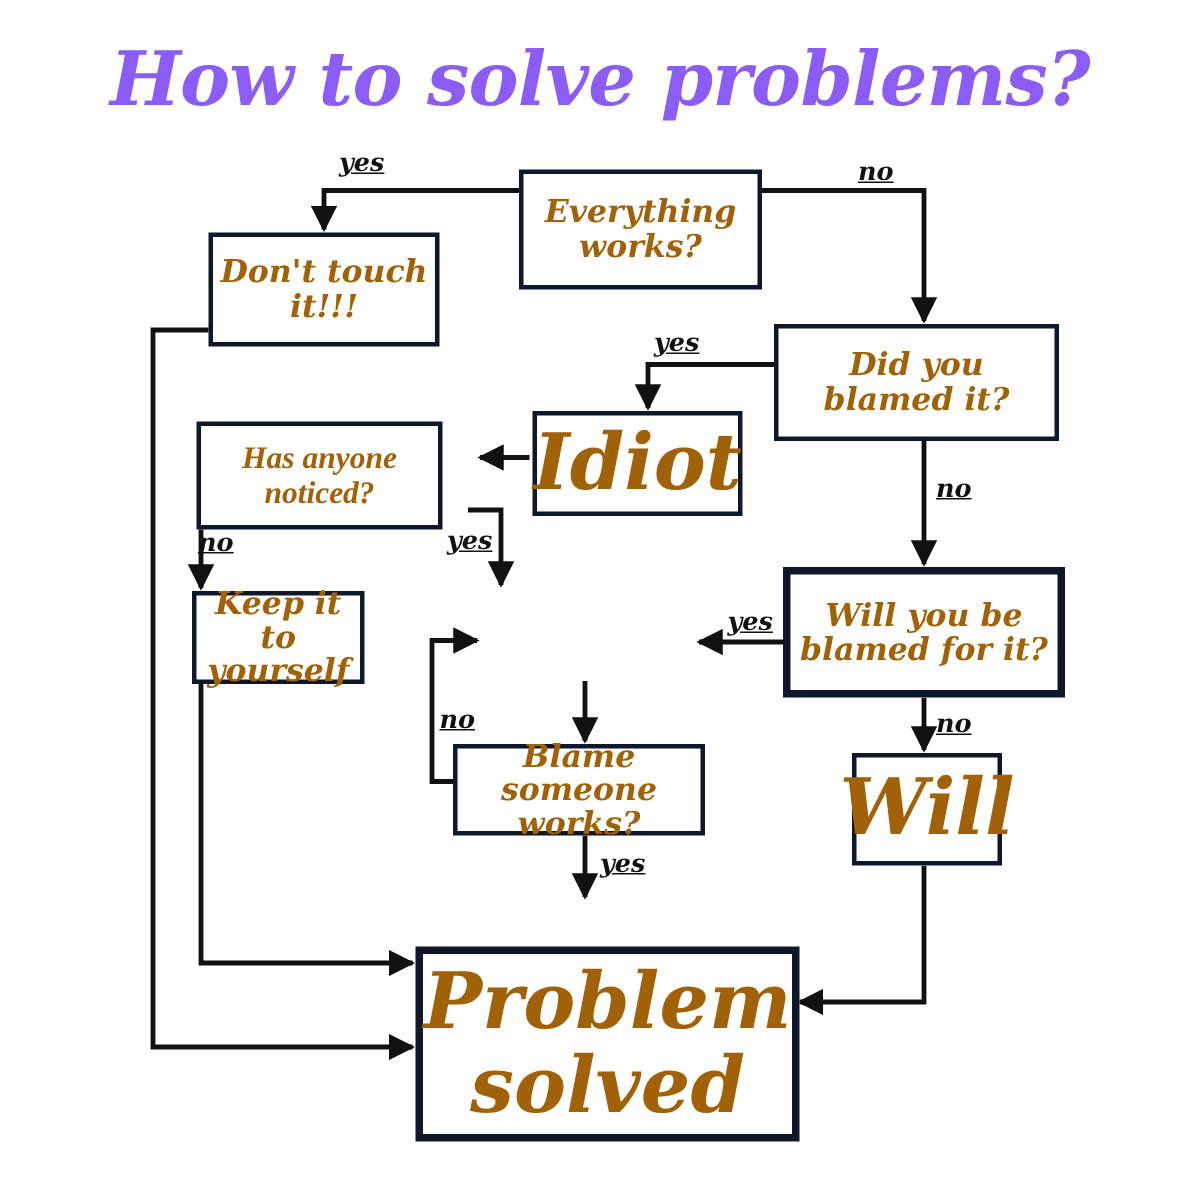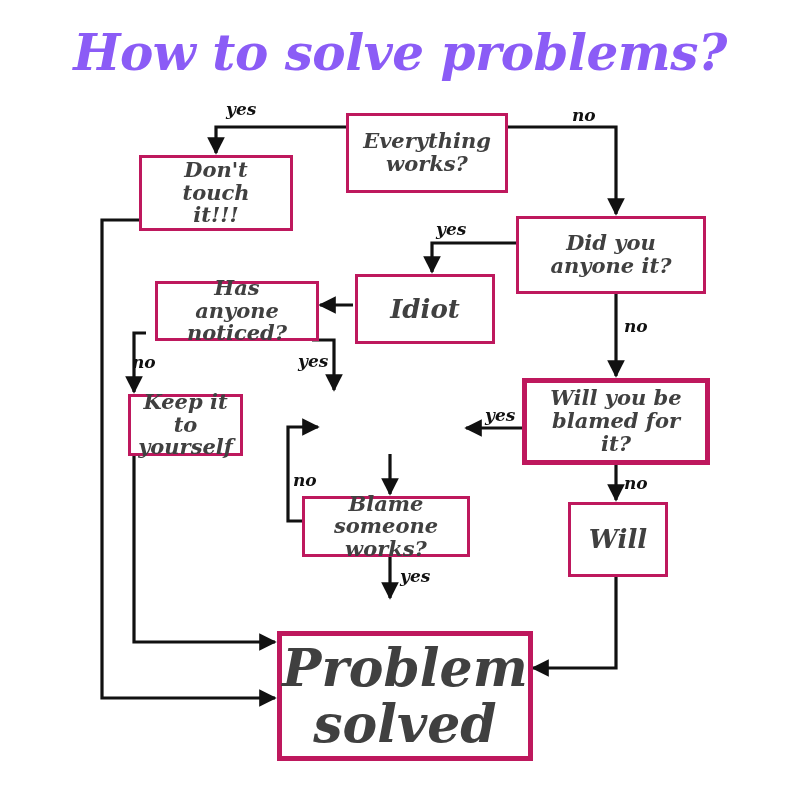--- a/index.html
+++ b/index.html
@@ -26,36 +26,36 @@
     font-style: italic;
     font-size: 50px;
     letter-spacing: -0.5px;
     color: #8b5cf6;
     line-height: 1;
     white-space: nowrap;
   }
   .node {
     position: absolute;
     box-sizing: border-box;
-    border: 3px solid #be185d;
+    border: 3px solid #0f172a;
     background: #ffffff;
     display: flex;
     align-items: center;
     justify-content: center;
     text-align: center;
-    color: #404040;
+    color: #a16207;
     font-family: "DejaVu Serif", "Liberation Serif", serif;
     font-weight: bold;
     font-style: italic;
     line-height: 1.08;
-    padding: 2px 15px;
+    padding: 2px 4px;
     z-index: 3;
   }
   .node.sm { font-size: 21px; }
-  .node.big { font-size: 26px; }
+  .node.big { font-size: 52px; }
   .node.huge { font-size: 52px; margin-top: 31px; }
   .node.thick { border-width: 5px; }
 
   .edgelayer {
     position: absolute;
     left: 0;
     top: 0;
     width: 800px;
     height: 800px;
     z-index: 1;
@@ -63,20 +63,21 @@
   }
   .elabel {
     position: absolute;
     font-family: "DejaVu Serif", "Liberation Serif", serif;
     font-style: italic;
     font-weight: bold;
     font-size: 17px;
     color: #111111;
     z-index: 4;
     white-space: nowrap;
+    text-decoration: underline;
   }
 </style>
 </head>
 <body>
 
 <div id="page">
 
   <div id="title">How to solve problems?</div>
 
   <svg class="edgelayer" viewBox="0 0 800 800" width="800" height="800" xmlns="http://www.w3.org/2000/svg">
@@ -116,25 +117,25 @@
       <path d="M 134 456 L 134 642 L 275 642" marker-end="url(#ah)"></path>
 
       <path d="M 141 220 L 102 220 L 102 698 L 275 698" marker-end="url(#ah)"></path>
     </g>
   </svg>
 
   <div class="node sm" style="left:346px; top:113px; width:162px; height:80px;">Everything works?</div>
 
   <div class="node sm" style="left:139px; top:155px; width:154px; height:76px;">Don't touch it!!!</div>
 
-  <div class="node sm" style="left:516px; top:216px; width:190px; height:78px;">Did you anyone it?</div>
+  <div class="node sm" style="left:516px; top:216px; width:190px; height:78px;">Did you blamed it?</div>
 
   <div class="node big" style="left:355px; top:274px; width:140px; height:70px;">Idiot</div>
 
-  <div class="node sm" style="left:155px; top:281px; width:164px; height:60px;">Has anyone noticed?</div>
+  <div class="node sm" style="left:131px; top:281px; width:164px; height:72px;font-family:Liberation Serif, serif;">Has anyone noticed?</div>
 
   <div class="node sm" style="left:128px; top:394px; width:115px; height:62px;">Keep it to yourself</div>
 
 
   <div class="node sm" style="left:302px; top:496px; width:168px; height:61px;">Blame someone works?</div>
 
   <div class="node sm thick" style="left:522px; top:378px; width:188px; height:87px;">Will you be blamed for it?</div>
 
   <div class="node big" style="left:568px; top:502px; width:100px; height:75px;">Will</div>
 

